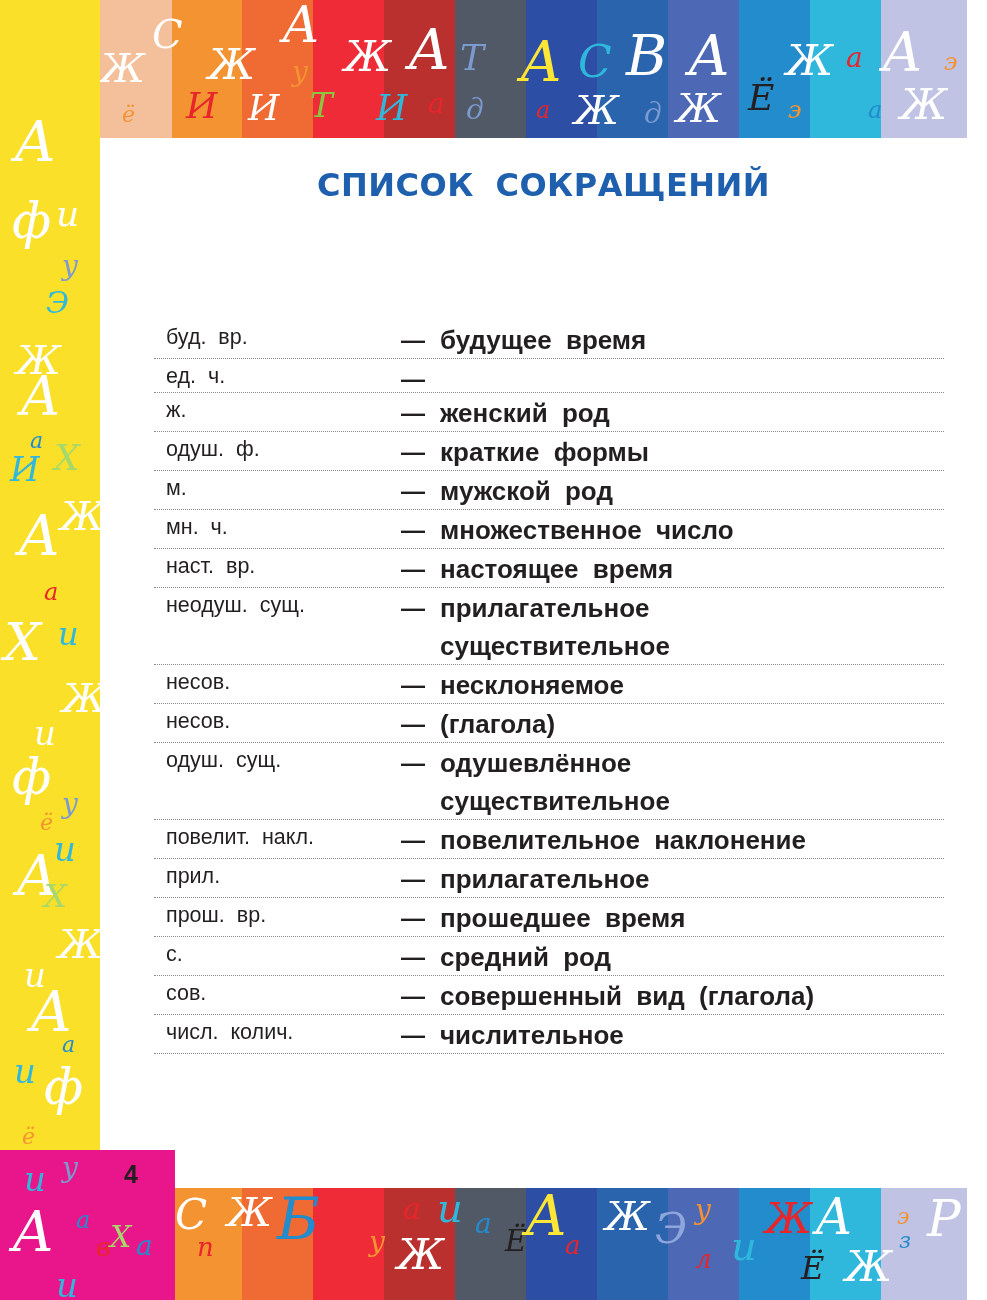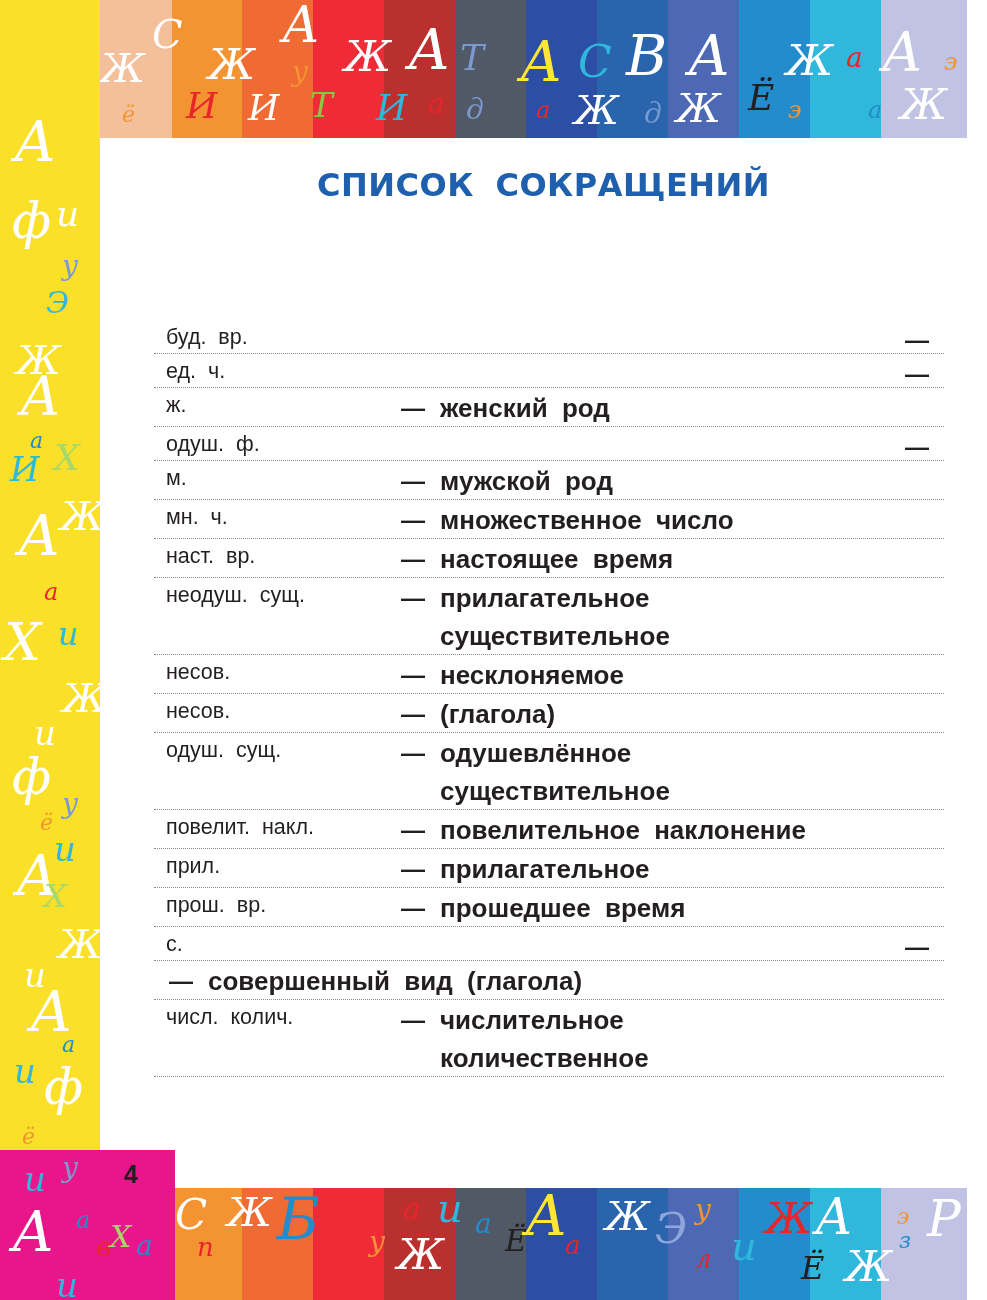--- a/index.html
+++ b/index.html
@@ -21,21 +21,21 @@
   #page-number {
     position: absolute; left: 124px; top: 1160px; font-family: "Liberation Sans", sans-serif;
     font-weight: bold; font-size: 25px; color: #231f20;
   }
   #title {
     position: absolute; left: 100px; width: 887px; top: 166px; text-align: center;
     font-family: "DejaVu Sans", sans-serif; font-weight: bold; font-size: 32px;
     color: #1e5fae; letter-spacing: 0.5px; word-spacing: 10px;
   }
   #abbr-table { position: absolute; left: 154px; top: 320px; width: 790px; }
-  .row { display: flex; position: relative; justify-content: space-between; }
+  .row { display: flex; position: relative; }
   .row::after {
     content: ""; position: absolute; left: 0; right: 0; bottom: 0;
     border-bottom: 1px dotted #8a8a8a;
   }
   .row .abbr-cell {
     width: 232px; flex: 0 0 232px; padding-left: 12px; box-sizing: border-box;
     font-family: "Liberation Sans", sans-serif; font-size: 21.5px; color: #231f20;
     word-spacing: 6px; padding-top: 5px;
     border-right: 1px solid #fff;
   }
@@ -181,35 +181,41 @@
   </div>
 
 <div id="page-number">4</div>
 
 <h1 id="title" style="margin:0;">СПИСОК  СОКРАЩЕНИЙ</h1>
 
 <div id="abbr-table">
     <div class="row">
       <div class="abbr-cell">буд.  вр.</div>
       <div class="dash-cell">—</div>
+      <div class="def-cell">
+        <div>будущее  время</div>
+      </div>
     </div>
     <div class="row">
       <div class="abbr-cell">ед.  ч.</div>
       <div class="dash-cell">—</div>
     </div>
     <div class="row">
       <div class="abbr-cell">ж.</div>
       <div class="dash-cell">—</div>
       <div class="def-cell">
         <div>женский  род</div>
       </div>
     </div>
     <div class="row">
       <div class="abbr-cell">одуш.  ф.</div>
       <div class="dash-cell">—</div>
+      <div class="def-cell">
+        <div>краткие  формы</div>
+      </div>
     </div>
     <div class="row">
       <div class="abbr-cell">м.</div>
       <div class="dash-cell">—</div>
       <div class="def-cell">
         <div>мужской  род</div>
       </div>
     </div>
     <div class="row">
       <div class="abbr-cell">мн.  ч.</div>
@@ -272,28 +278,31 @@
     <div class="row">
       <div class="abbr-cell">прош.  вр.</div>
       <div class="dash-cell">—</div>
       <div class="def-cell">
         <div>прошедшее  время</div>
       </div>
     </div>
     <div class="row">
       <div class="abbr-cell">с.</div>
       <div class="dash-cell">—</div>
-    </div>
-    <div class="row">
+      <div class="def-cell">
+        <div>средний  род</div>
+      </div>
+    </div>
+    <div class="row">
+      <div class="abbr-cell">сов.</div>
       <div class="dash-cell">—</div>
       <div class="def-cell">
         <div>совершенный  вид  (глагола)</div>
       </div>
     </div>
     <div class="row">
       <div class="abbr-cell">числ.  колич.</div>
       <div class="dash-cell">—</div>
       <div class="def-cell">
         <div>числительное</div>
-        <div>количественное</div>
       </div>
     </div>
   </div>
 
 </body></html>

